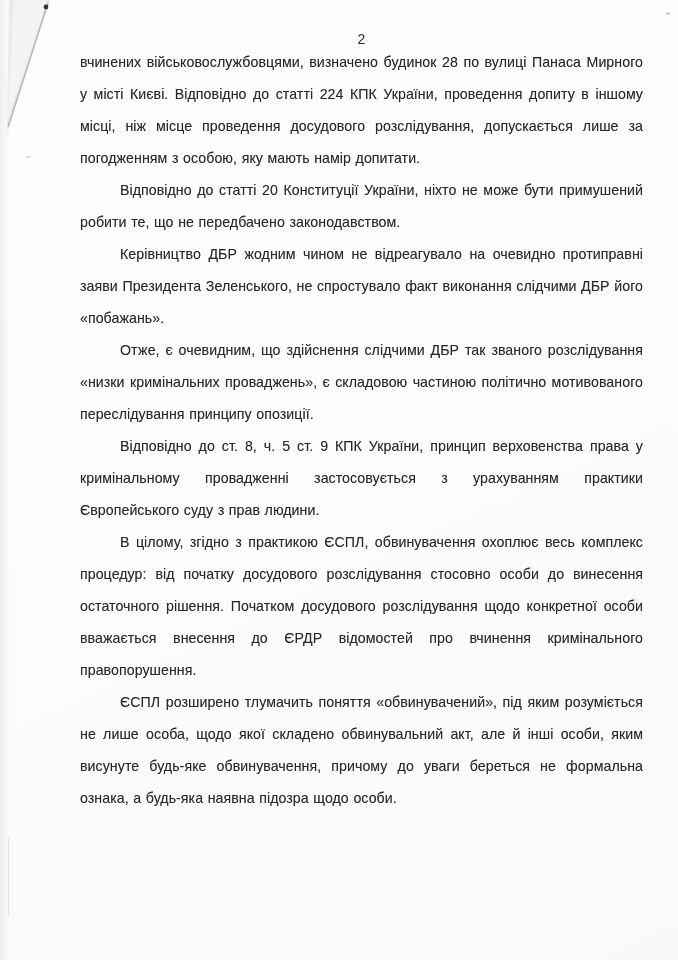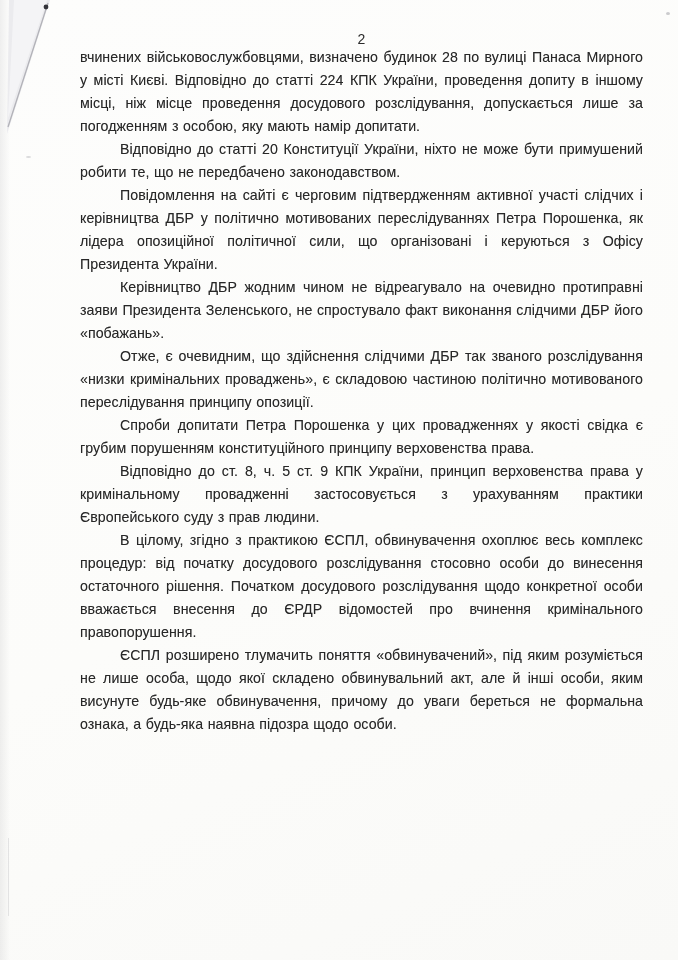--- a/index.html
+++ b/index.html
@@ -21,21 +21,21 @@
     background: linear-gradient(to right, rgba(70,70,80,0.08), rgba(70,70,80,0));
     pointer-events: none;
   }
   .corner-fold { position: absolute; top: 0; left: 0; width: 60px; height: 150px; }
   .page-number {
     position: absolute; top: 31px; left: 80px; width: 563px;
     text-align: center; font-size: 14px; color: #2b2b2b;
   }
   .text-block {
     position: absolute; top: 46px; left: 80px; width: 563px;
-    font-size: 14.2px; line-height: 23px;
+    font-size: 14.2px; line-height: 32px;
     text-align: justify; text-justify: inter-word;
     letter-spacing: 0.05px; word-spacing: 0.6px;
     color: #282828;
   }
   .para {
     margin: 0; text-indent: 40px;
     text-shadow: 0 0 0.5px rgba(45,45,45,0.35);
   }
   .para.no-indent { text-indent: 0; }
   .speck { position: absolute; background: #b9b9bd; border-radius: 50%; opacity: .75; }
@@ -60,22 +60,20 @@
   <div class="speck s1"></div>
   <div class="speck s2"></div>
   <div class="speck s3"></div>
 
   <div class="page-number">2</div>
 
   <div class="text-block">
 
   <p class="para no-indent">вчинених військовослужбовцями, визначено будинок 28 по вулиці Панаса Мирного у місті Києві. Відповідно до статті 224 КПК України, проведення допиту в іншому місці, ніж місце проведення досудового розслідування, допускається лише за погодженням з особою, яку мають намір допитати.</p>
       <p class="para">Відповідно до статті 20 Конституції України, ніхто не може бути примушений робити те, що не передбачено законодавством.</p>
-      <p class="para">Повідомлення на сайті є черговим підтвердженням активної участі слідчих і керівництва ДБР у політично мотивованих переслідуваннях Петра Порошенка, як лідера опозиційної політичної сили, що організовані і керуються з Офісу Президента України.</p>
       <p class="para">Керівництво ДБР жодним чином не відреагувало на очевидно протиправні заяви Президента Зеленського, не спростувало факт виконання слідчими ДБР його «побажань».</p>
       <p class="para">Отже, є очевидним, що здійснення слідчими ДБР так званого розслідування «низки кримінальних проваджень», є складовою частиною політично мотивованого переслідування принципу опозиції.</p>
-      <p class="para">Спроби допитати Петра Порошенка у цих провадженнях у якості свідка є грубим порушенням конституційного принципу верховенства права.</p>
       <p class="para">Відповідно до ст. 8, ч. 5 ст. 9 КПК України, принцип верховенства права у кримінальному провадженні застосовується з урахуванням практики Європейського суду з прав людини.</p>
       <p class="para">В цілому, згідно з практикою ЄСПЛ, обвинувачення охоплює весь комплекс процедур: від початку досудового розслідування стосовно особи до винесення остаточного рішення. Початком досудового розслідування щодо конкретної особи вважається внесення до ЄРДР відомостей про вчинення кримінального правопорушення.</p>
       <p class="para">ЄСПЛ розширено тлумачить поняття «обвинувачений», під яким розуміється не лише особа, щодо якої складено обвинувальний акт, але й інші особи, яким висунуте будь-яке обвинувачення, причому до уваги береться не формальна ознака, а будь-яка наявна підозра щодо особи.</p>
     </div>
 
 </div>
 
 </body></html>

